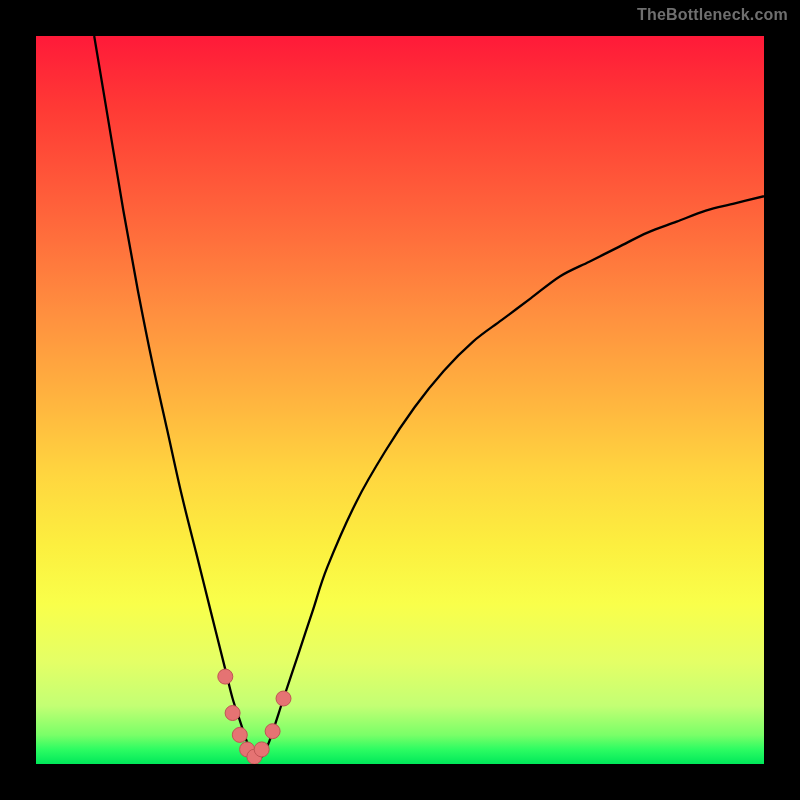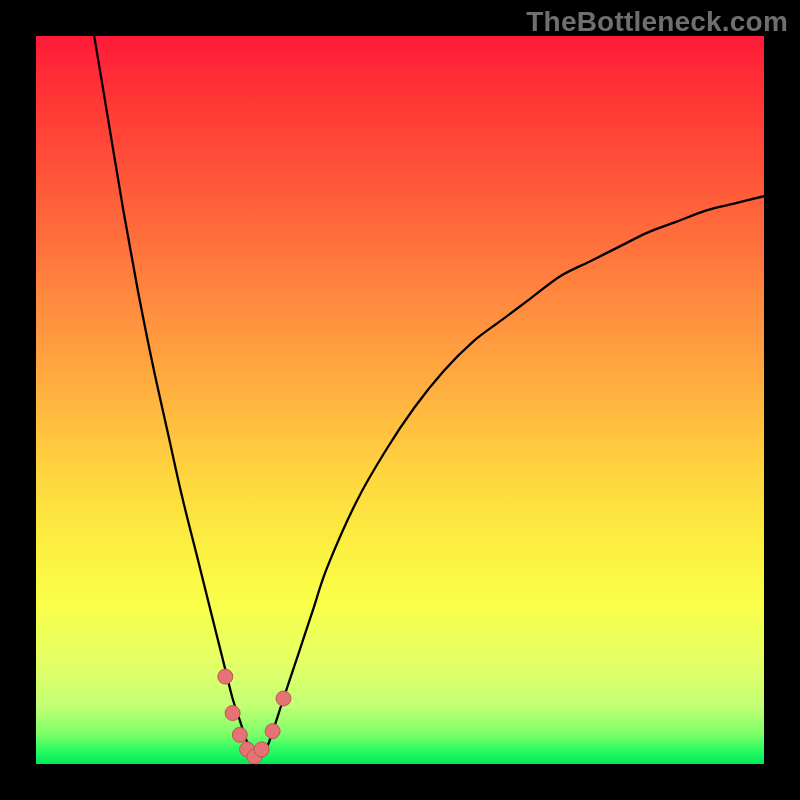--- a/index.html
+++ b/index.html
@@ -40,21 +40,21 @@
   }
   .plot svg {
     position: absolute;
     inset: 0;
   }
   .watermark {
     position: absolute;
     top: 6px;
     right: 12px;
     color: #6f6f6f;
-    font-size: 28px;
+    font-size: 16px;
     font-weight: 600;
     letter-spacing: 0.2px;
     user-select: none;
   }
 </style>
 </head>
 <body>
 
 <div class="frame">
   <div class="plot">

